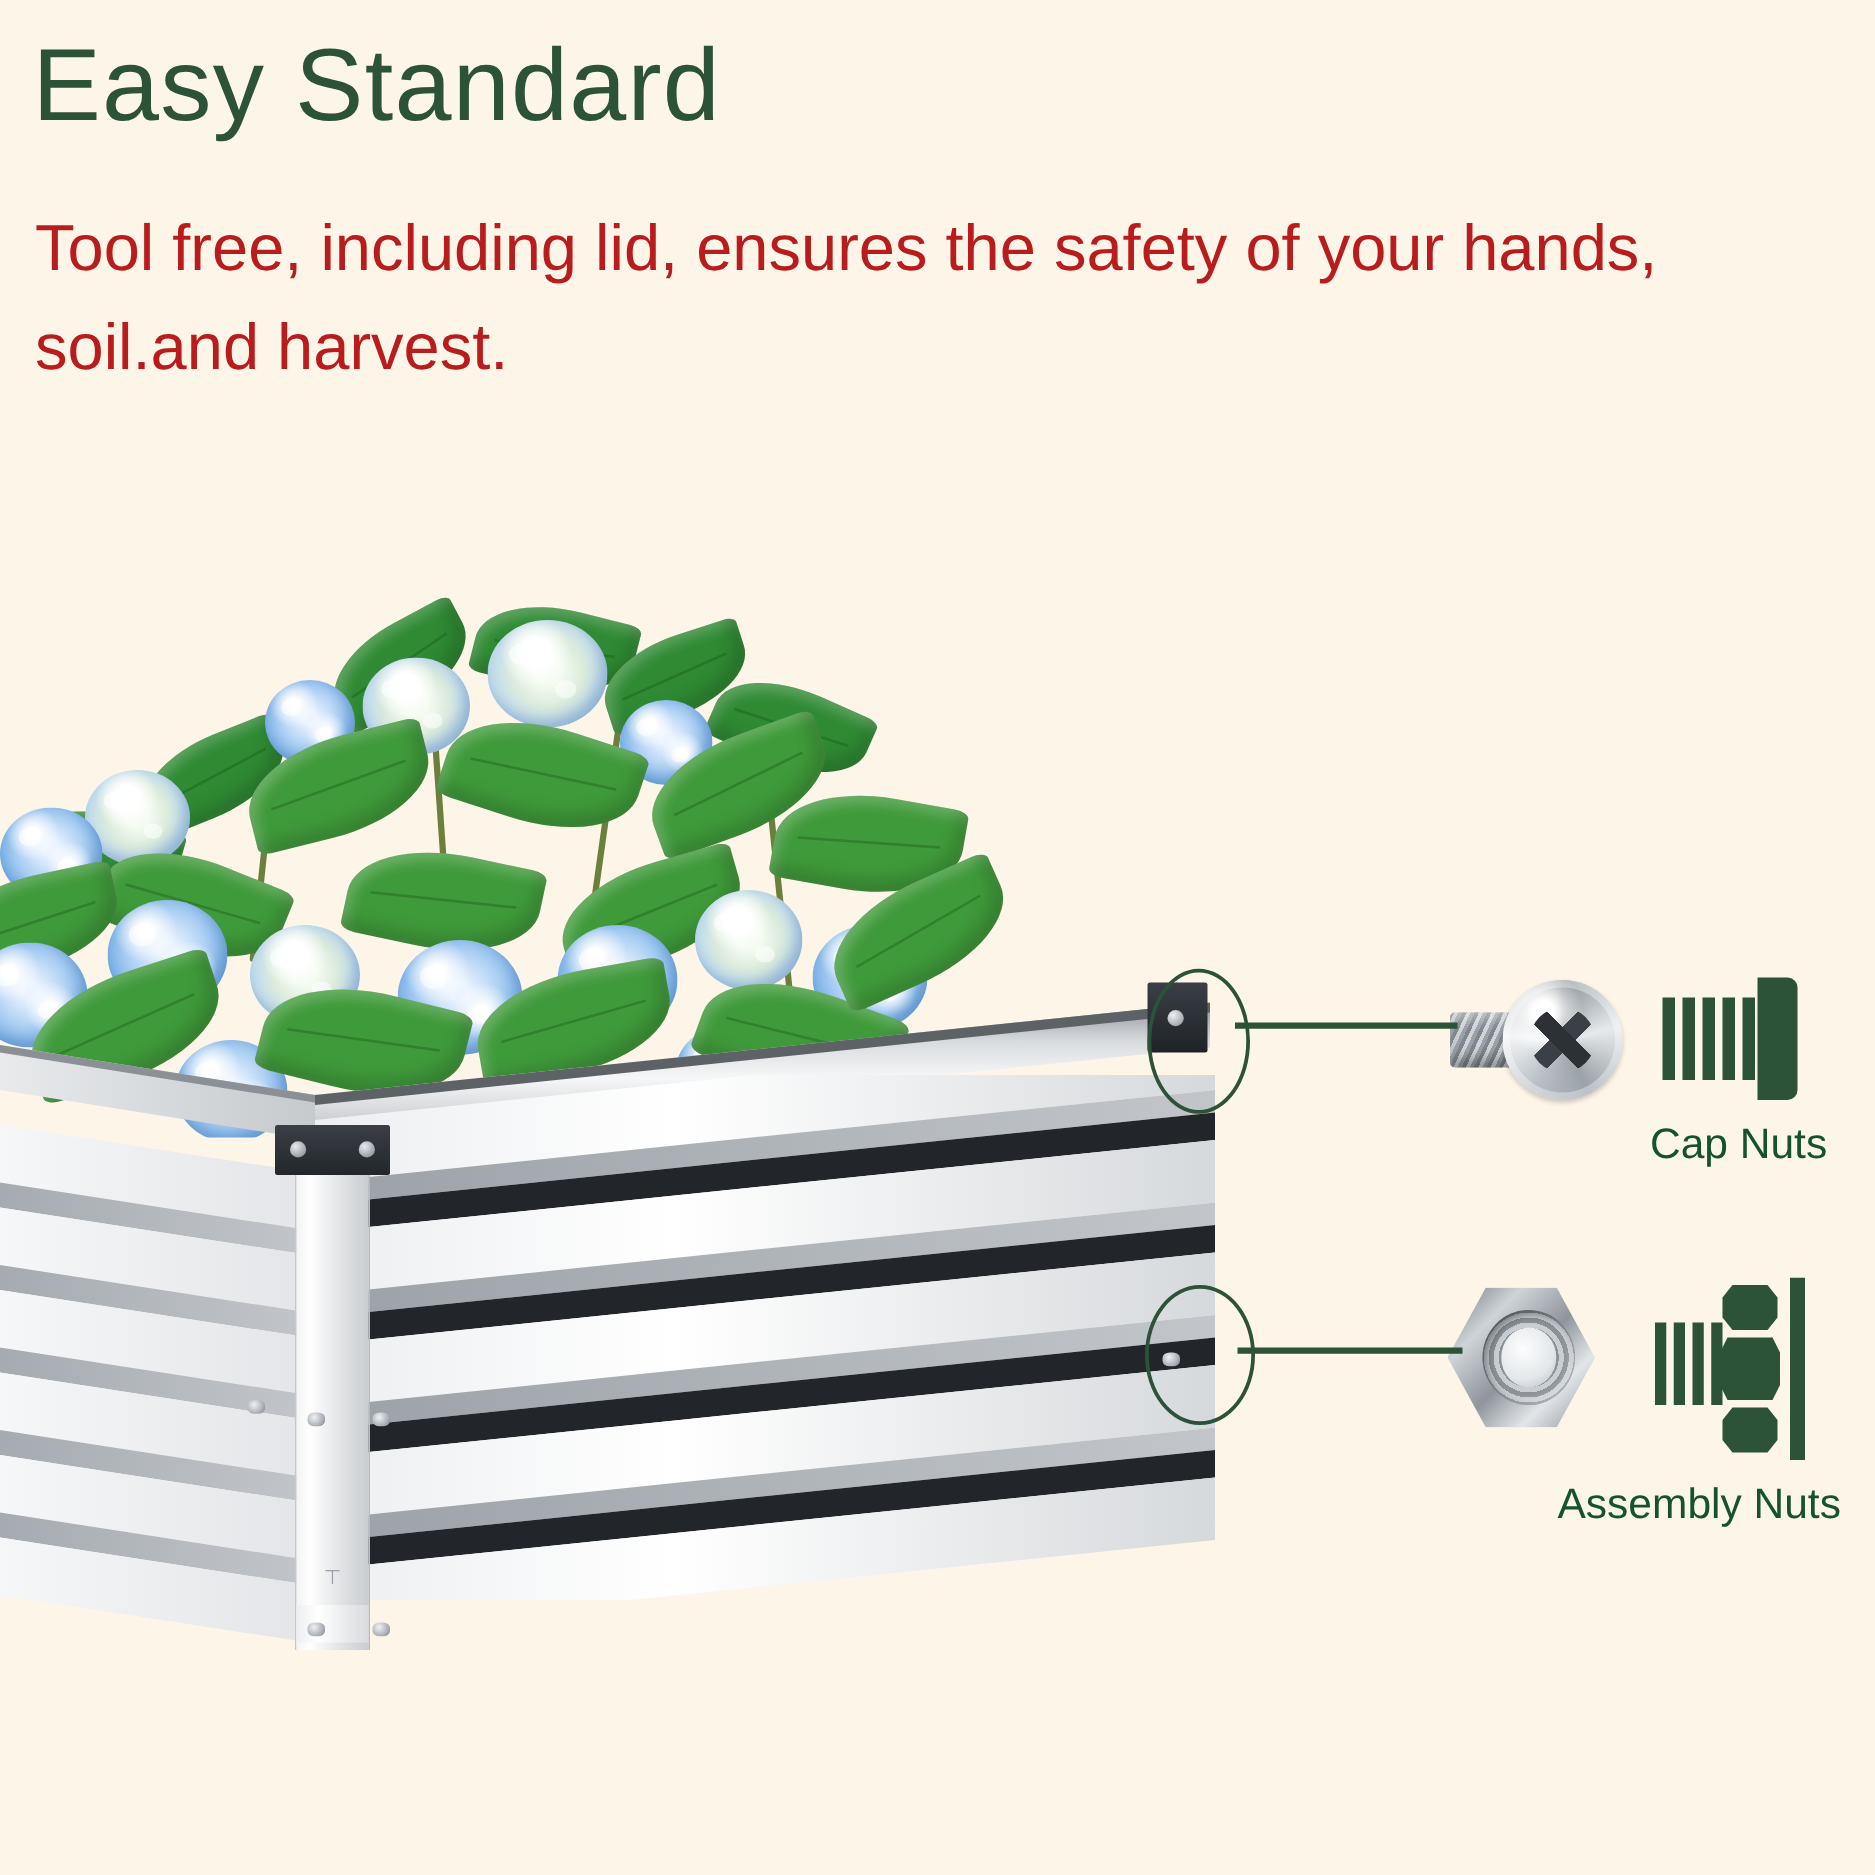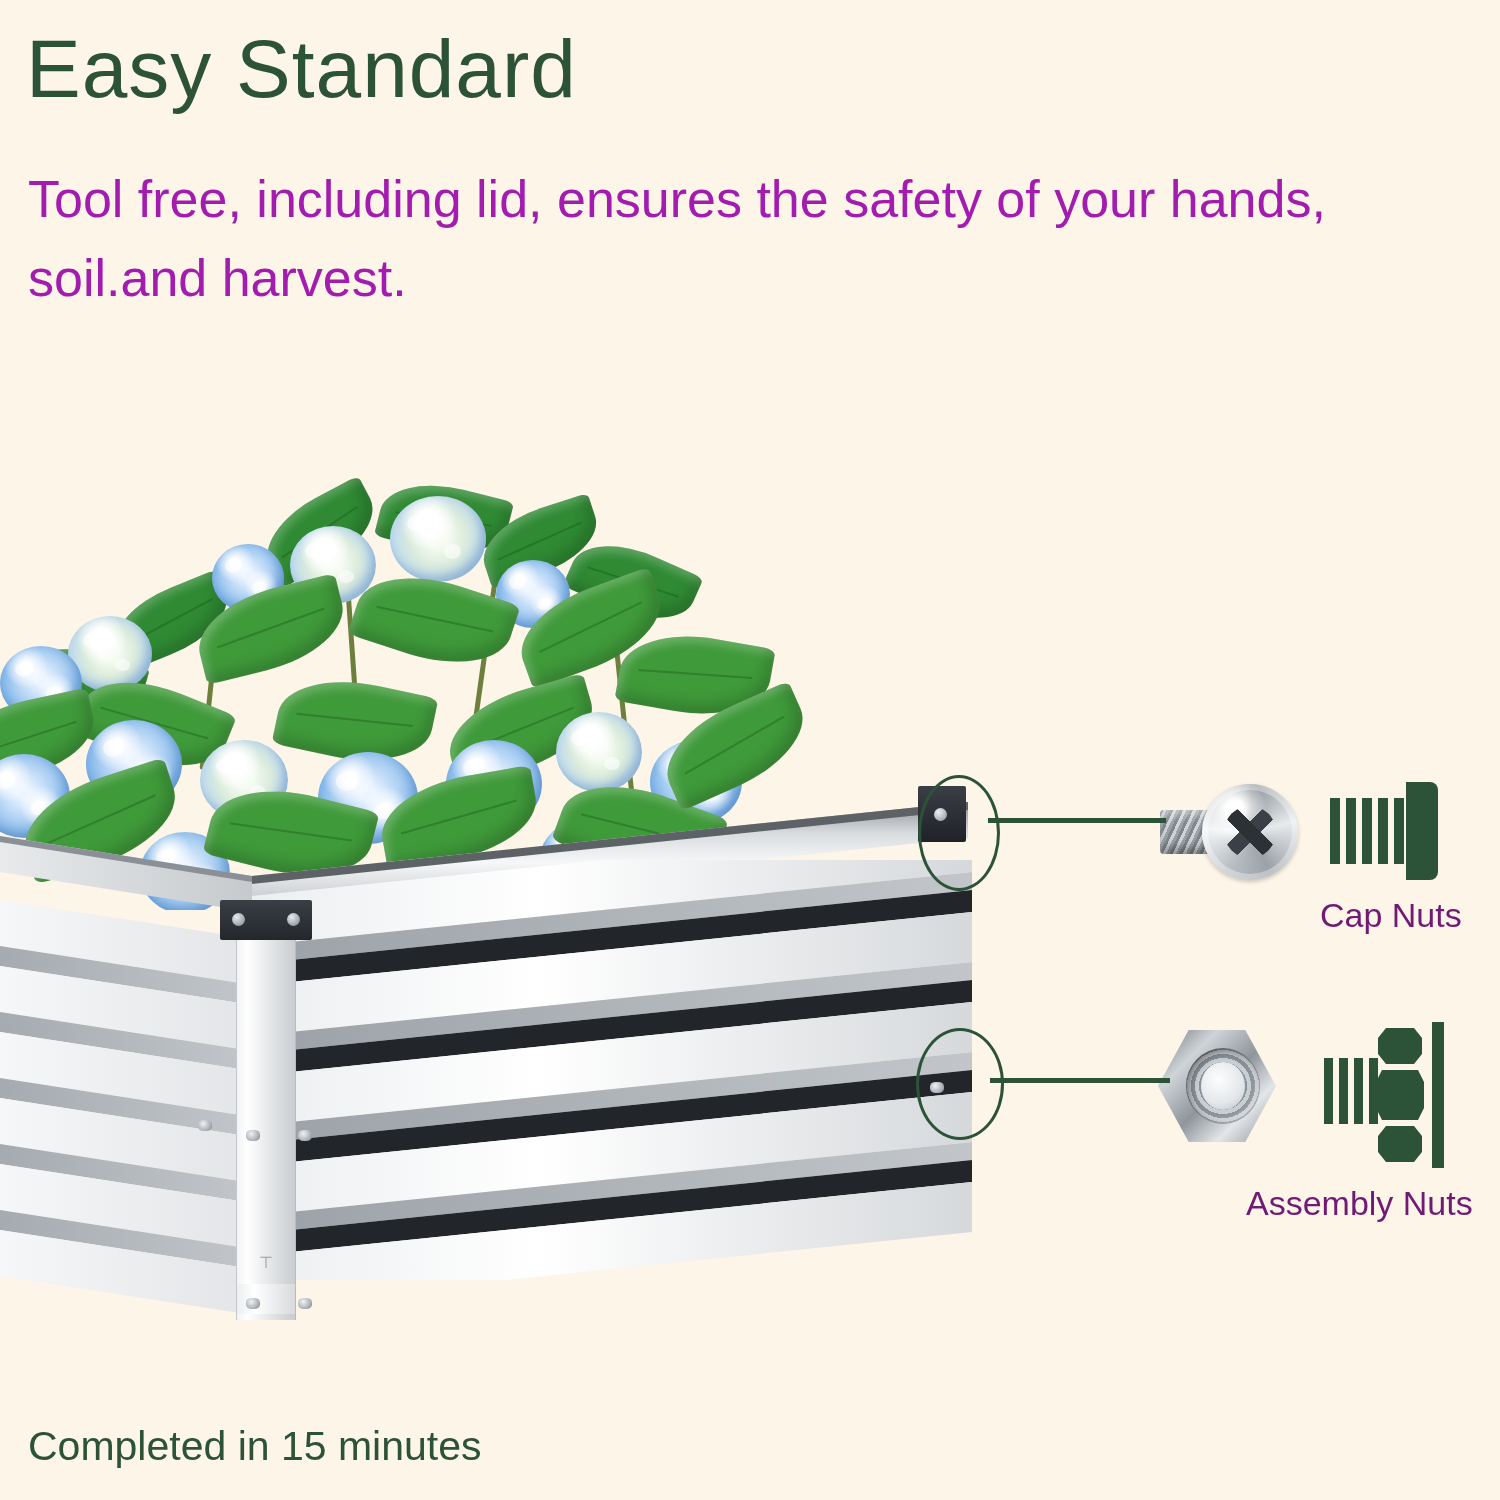--- a/index.html
+++ b/index.html
@@ -34,21 +34,21 @@
     white-space: nowrap;
   }
   .subhead {
     position: absolute;
     left: 28px;
     top: 160px;
     width: 1330px;
     font-size: 52px;
     line-height: 1.52;
     font-weight: 400;
-    color: #a21caf;
+    color: #b91c1c;
   }
   .footnote {
     position: absolute;
     left: 28px;
     top: 1424px;
     font-size: 41px;
     line-height: 1.1;
     font-weight: 400;
     color: #2c5238;
     white-space: nowrap;
@@ -221,21 +221,21 @@
     position: absolute;
     height: 5px;
     background: #2c5238;
     z-index: 11;
   }
 
   .hw-group { position: absolute; }
   .hw-label {
     position: absolute;
     font-size: 34px;
-    color: #701a75;
+    color: #14532d;
     white-space: nowrap;
   }
 
   
   .capnut { position: absolute; }
   .capnut .barrel {
     position: absolute;
     left: 0; top: 26px;
     width: 54px; height: 44px;
     background: repeating-linear-gradient(115deg,
@@ -296,21 +296,20 @@
 </style>
 </head>
 <body>
 
 <div id="page">
 
   <div class="headline">Easy Standard</div>
 
   <div class="subhead">Tool free, including lid, ensures the safety of your hands, soil.and harvest.</div>
 
-  <div class="footnote">Completed in 15 minutes</div>
 
   <div id="planter-scene">
 
     <div class="plant-layer">
 
       <div class="stem" style="left:250px;top:130px;width:5px;height:200px;transform:rotate(6deg)"></div>
       <div class="stem" style="left:390px;top:100px;width:5px;height:230px;transform:rotate(-4deg)"></div>
       <div class="stem" style="left:520px;top:120px;width:5px;height:220px;transform:rotate(8deg)"></div>
       <div class="stem" style="left:660px;top:170px;width:5px;height:190px;transform:rotate(-6deg)"></div>
       <div class="stem" style="left:150px;top:210px;width:5px;height:170px;transform:rotate(4deg)"></div>

